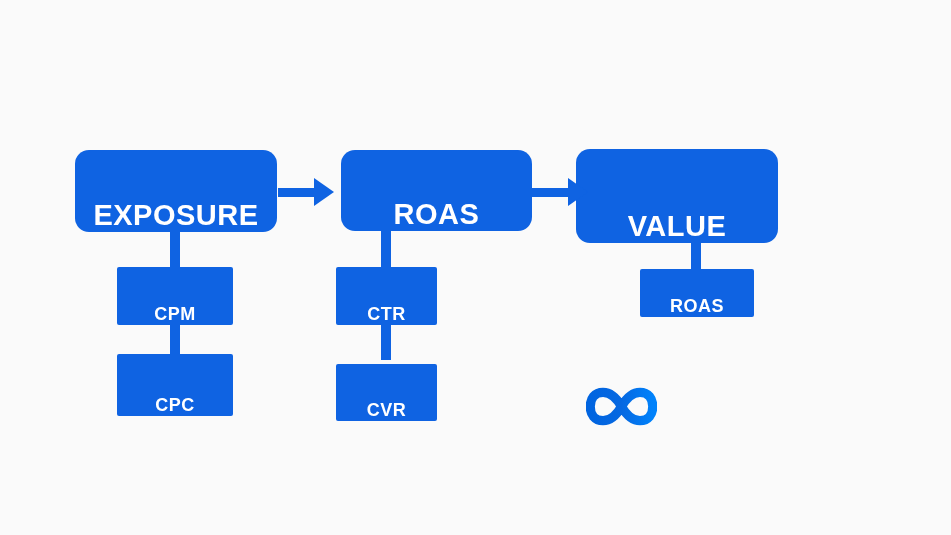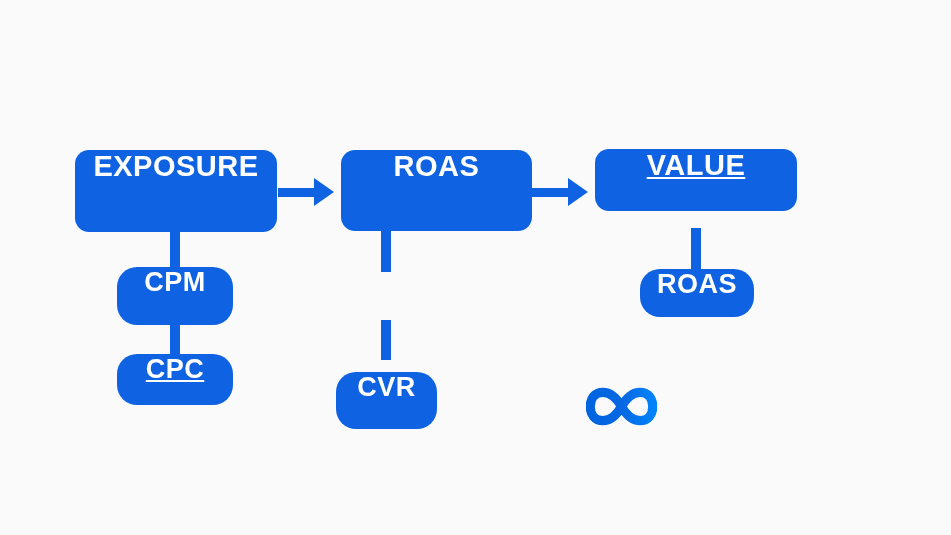--- a/index.html
+++ b/index.html
@@ -16,44 +16,44 @@
     width: 951px;
     height: 535px;
     background: #FAFAFA;
   }
   
   .node {
     position: absolute;
     background: #0F63E2;
     color: #FFFFFF;
     display: flex;
-    align-items: flex-start;
+    align-items: flex-end;
     justify-content: center;
     font-weight: bold;
     z-index: 2;
     box-sizing: border-box;
   }
   .stage {
     border-radius: 14px;
     font-size: 29px;
     letter-spacing: 0.5px;
   }
   .metric {
-    border-radius: 20px;
-    font-size: 27px;
+    border-radius: 2px;
+    font-size: 18px;
     letter-spacing: 0.5px;
   }
   #stage-exposure { left: 75px;  top: 150px; width: 202px; height: 82px; }
   #stage-click    { left: 341px; top: 150px; width: 191px; height: 81px; }
-  #stage-value    { left: 595px; top: 149px; width: 202px; height: 62px; text-decoration: underline; }
+  #stage-value    { left: 576px; top: 149px; width: 202px; height: 94px; }
 
   #metric-cpm  { left: 117px; top: 267px; width: 116px; height: 58px; }
-  #metric-cpc  { left: 117px; top: 354px; width: 116px; height: 51px; text-decoration: underline; }
+  #metric-cpc  { left: 117px; top: 354px; width: 116px; height: 62px; }
   #metric-ctr  { left: 336px; top: 267px; width: 101px; height: 58px; }
-  #metric-cvr  { left: 336px; top: 372px; width: 101px; height: 57px; }
+  #metric-cvr  { left: 336px; top: 364px; width: 101px; height: 57px; }
   #metric-roas { left: 640px; top: 269px; width: 114px; height: 48px; }
 
   
   .connector {
     position: absolute;
     width: 10px;
     background: #0F63E2;
     z-index: 1;
   }
   #conn-exposure-cpm { left: 170px; top: 228px; height: 44px; }
@@ -142,20 +142,23 @@
     <div class="shaft"></div>
     <div class="head"></div>
   </div>
 
   <div class="node metric" id="metric-cpm">
     <span>CPM</span>
   </div>
   <div class="node metric" id="metric-cpc">
     <span>CPC</span>
   </div>
+  <div class="node metric" id="metric-ctr">
+    <span>CTR</span>
+  </div>
   <div class="node metric" id="metric-cvr">
     <span>CVR</span>
   </div>
   <div class="node metric" id="metric-roas">
     <span>ROAS</span>
   </div>
 
   <div id="meta-logo">
     <svg viewBox="0 0 100 62" aria-hidden="true">
       <defs>

